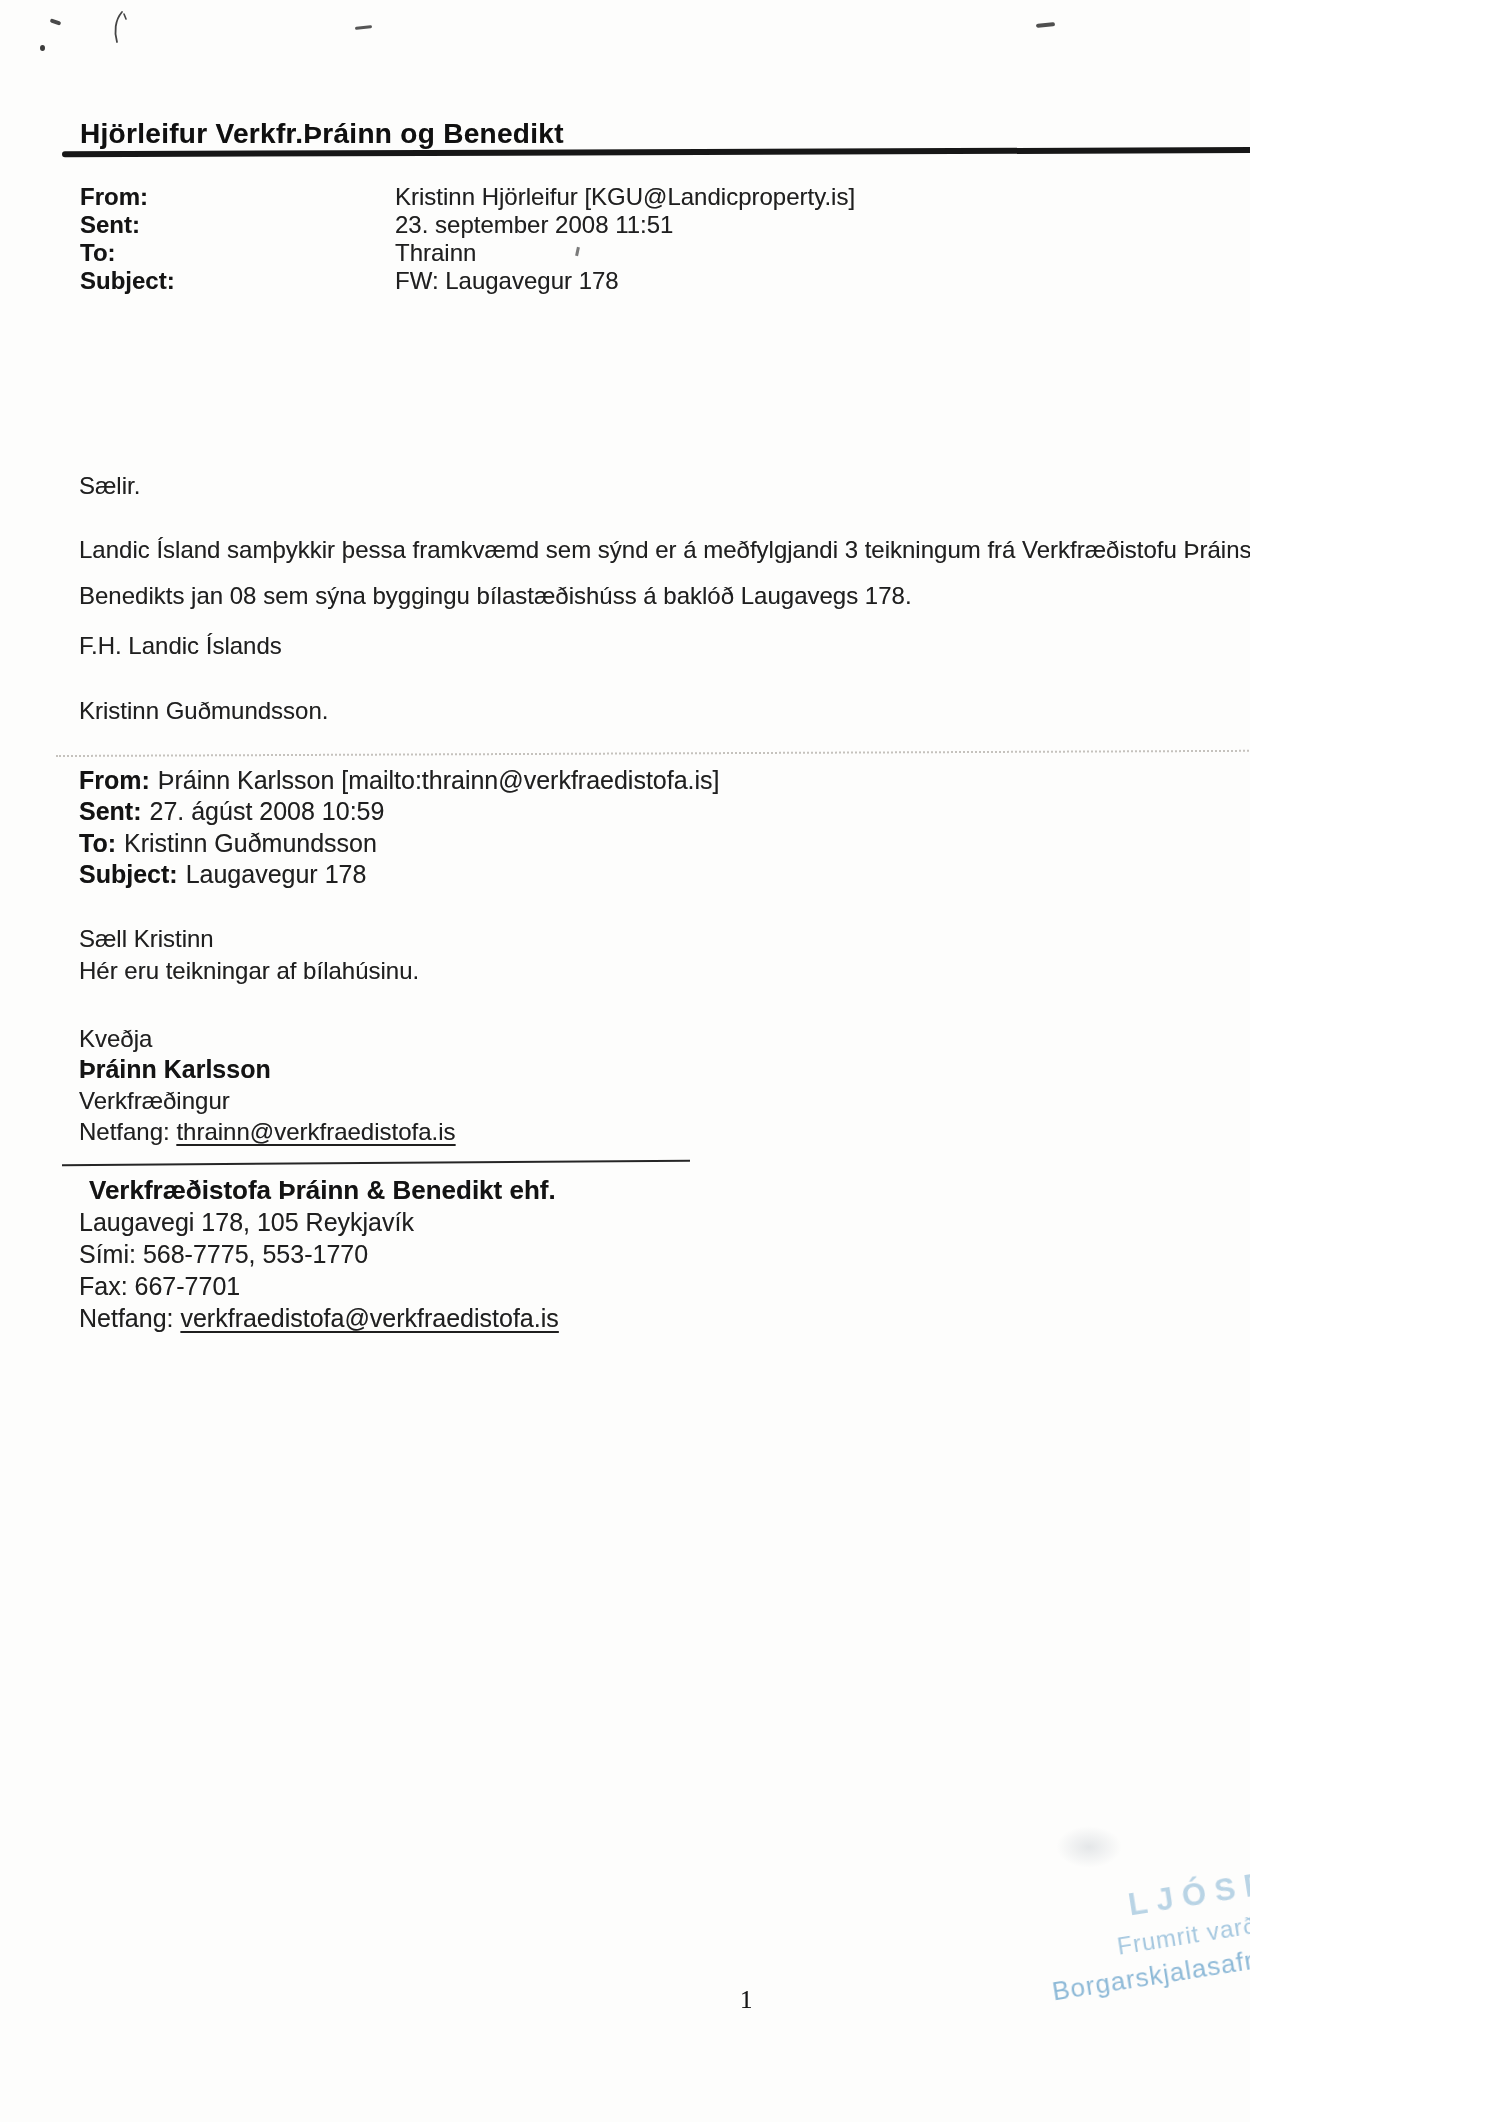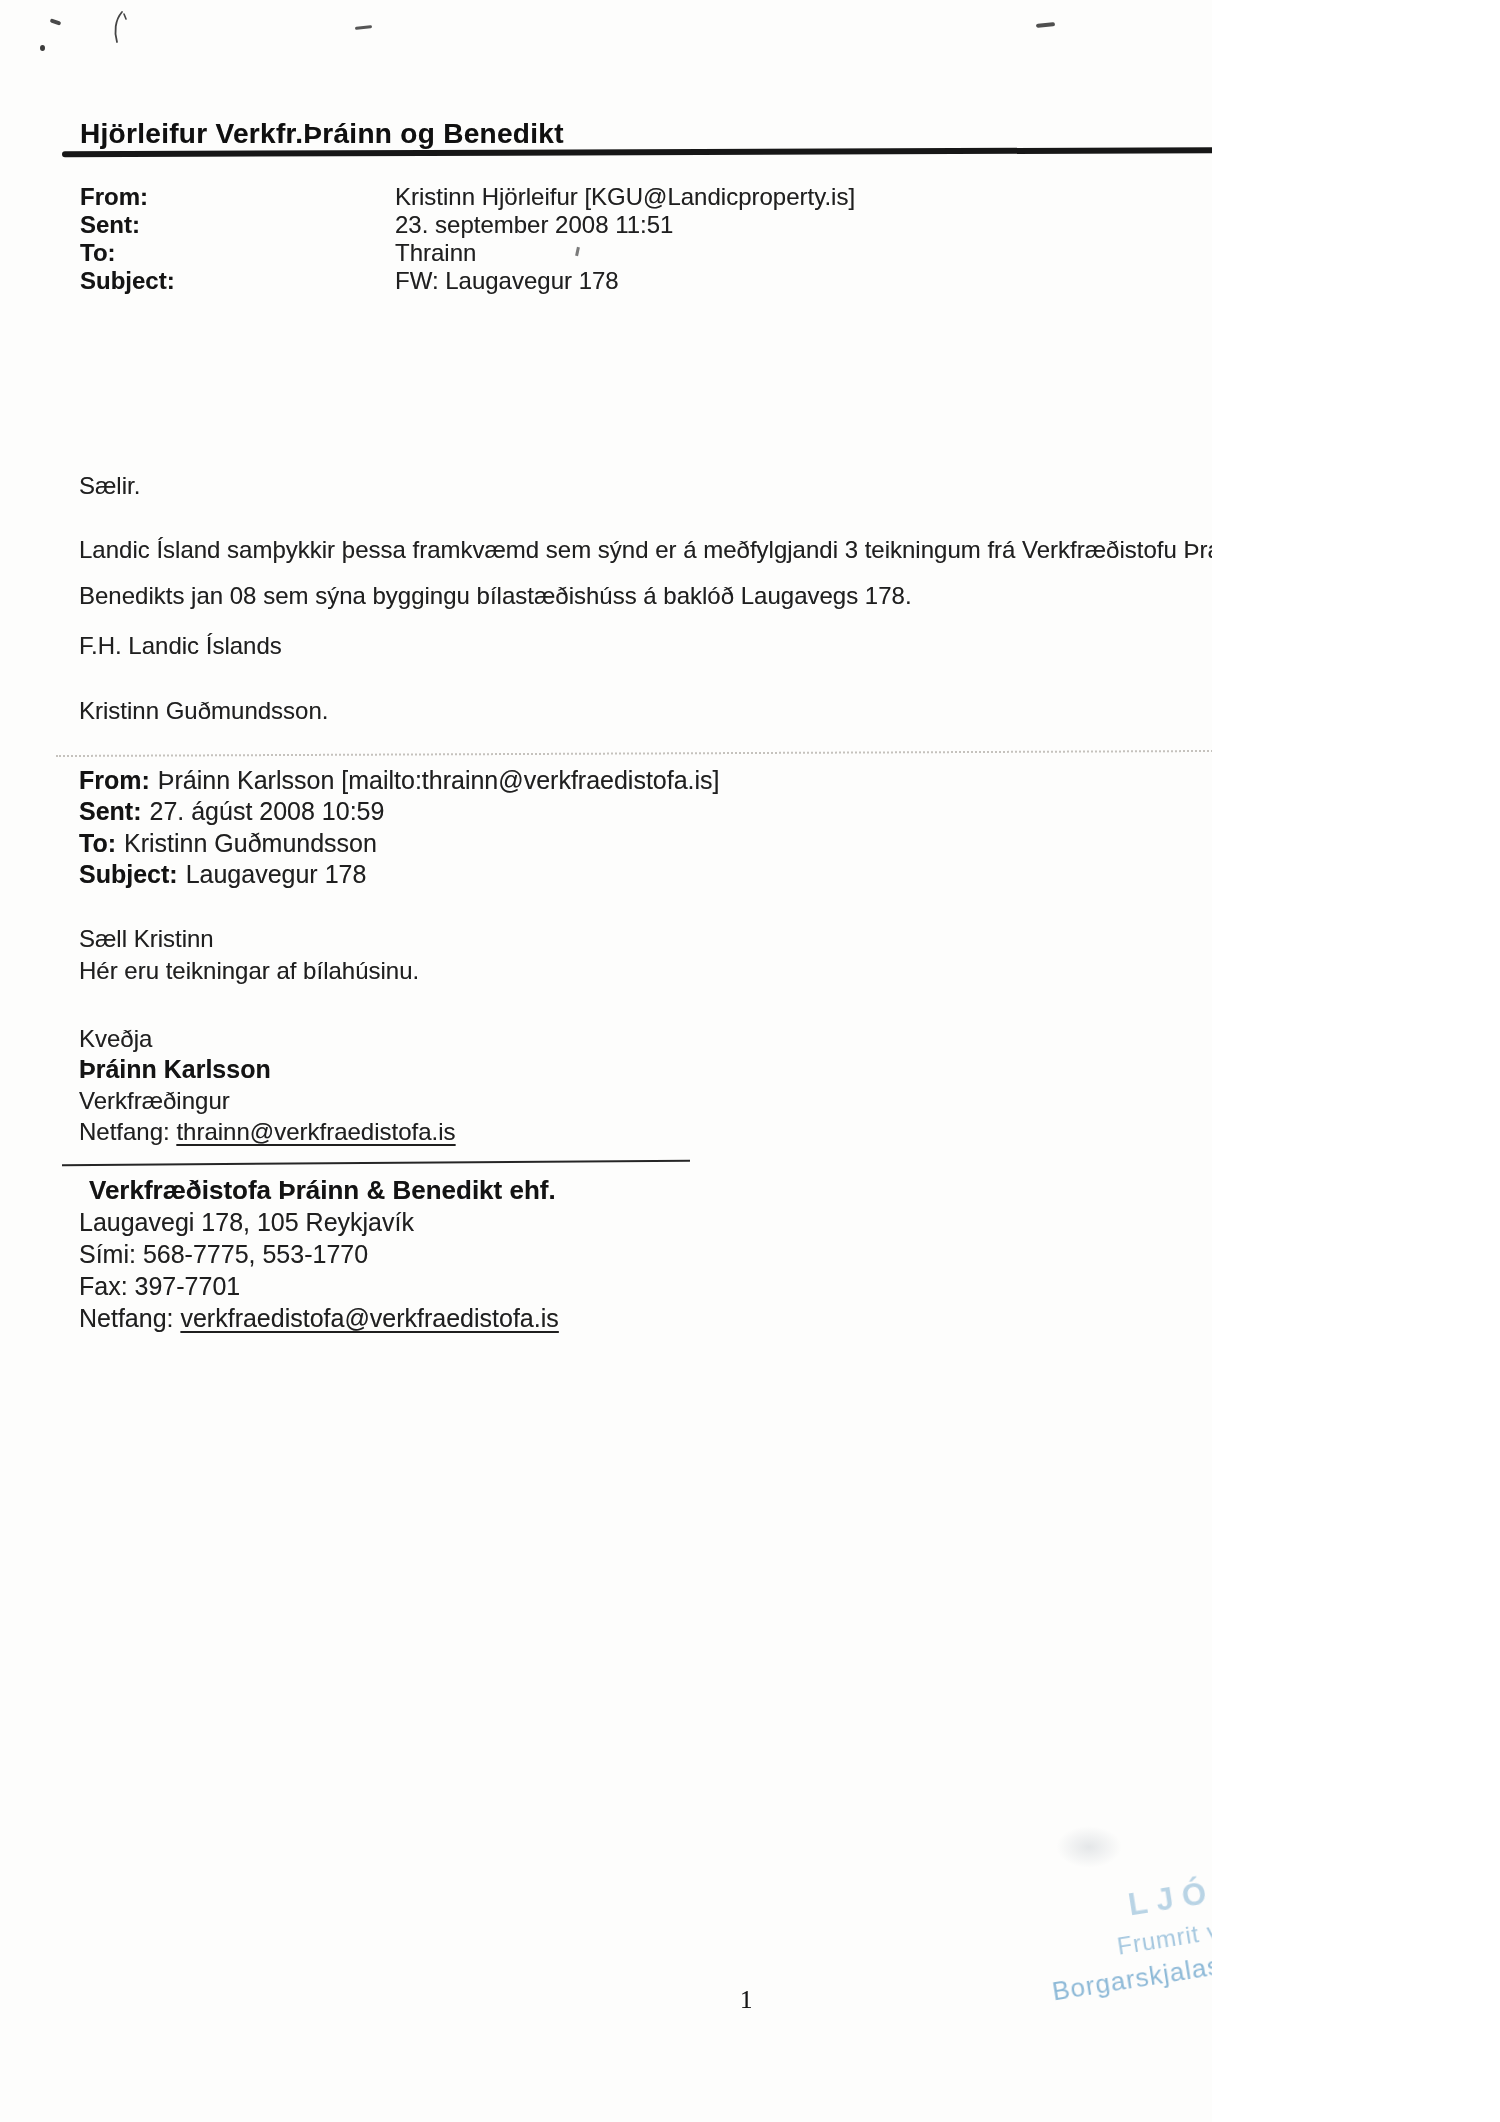--- a/index.html
+++ b/index.html
@@ -1,20 +1,21 @@
 <!DOCTYPE html>
 <html><head>
 <meta charset="utf-8">
 <style>
   html,body{margin:0;padding:0;background:#ffffff;}
   .page{
     position:relative; width:1212px; height:2122px;
     background:#fdfdfc; overflow:hidden;
     font-family:"Liberation Sans", sans-serif;
     color:#1f1f1f;
+    padding-left:38px;
   }
   .abs{position:absolute;}
   .txt{white-space:nowrap; text-shadow:0 0 0.5px rgba(25,25,25,.35);}
   .b{font-weight:700; color:#141414;}
 
   
   .title{left:80px; top:118px; font-size:28px; font-weight:700; color:#101010; letter-spacing:.3px;}
   .rule-thick{left:62px; top:149px; width:1266px; height:6px; background:#171717; border-radius:3px; transform:rotate(-0.2deg);}
   .rule-dotted{left:56px; top:752px; width:1388px; height:0; border-top:2px dotted #b3afa8; transform:rotate(-0.25deg); opacity:.75;}
   .rule-sig{left:62px; top:1162px; width:628px; height:2px; background:#262626; transform:rotate(-0.4deg);}
@@ -119,21 +120,21 @@
   <div class="abs txt body24" style="top:1087px;">Verkfræðingur</div>
   <div class="abs txt body24" style="top:1118px;">
     <span>Netfang:</span>
     <span class="link">thrainn@verkfraedistofa.is</span>
   </div>
 
   <div class="abs rule-sig"></div>
   <div class="abs txt co co-name" style="top:1175px;">Verkfræðistofa Þráinn &amp; Benedikt ehf.</div>
   <div class="abs txt co" style="top:1208px;">Laugavegi 178, 105 Reykjavík</div>
   <div class="abs txt co" style="top:1240px;">Sími: 568-7775, 553-1770</div>
-  <div class="abs txt co" style="top:1272px;">Fax: 397-7701</div>
+  <div class="abs txt co" style="top:1272px;">Fax: 667-7701</div>
   <div class="abs txt co" style="top:1304px;">
     <span>Netfang:</span>
     <span class="link">verkfraedistofa@verkfraedistofa.is</span>
   </div>
 
   <div class="abs txt page-num">1</div>
 
   <div class="abs smudge"></div>
   <div class="abs faintbox"></div>
   <div class="abs stamp">

